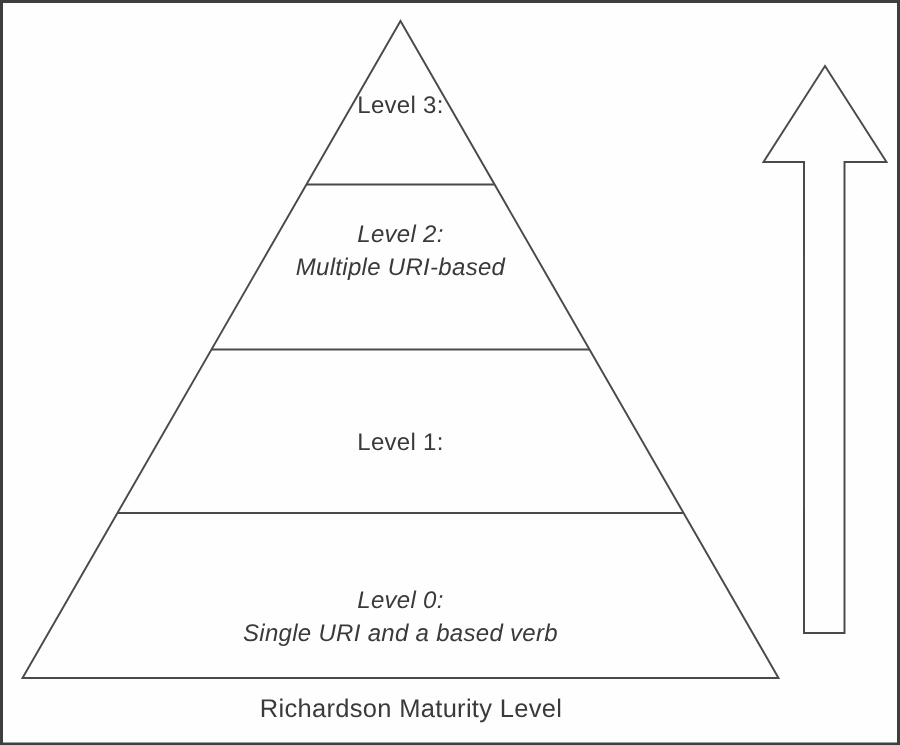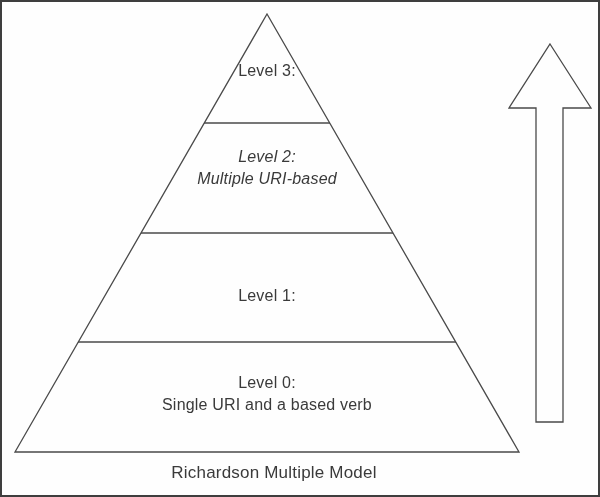--- a/index.html
+++ b/index.html
@@ -30,21 +30,21 @@
     text-align: center;
     font-size: 16px;
     line-height: 21.5px;
     color: #3a3a3a;
     letter-spacing: 0.2px;
   }
   .label span { display: block; }
   .lvl3 { top: 58px; }
   .lvl2 { top: 144px; font-style: italic; }
   .lvl1 { top: 256px; margin-top: 27px; }
-  .lvl0 { top: 370px; }
+  .lvl0 { top: 388px; font-style: italic; }
   .caption {
     position: absolute;
     left: 72px;
     top: 459px;
     width: 400px;
     text-align: center;
     font-size: 17px;
     line-height: 24px;
     color: #3a3a3a;
     letter-spacing: 0.2px;
@@ -77,15 +77,15 @@
 
   <div class="label lvl1">
     <span>Level 1:</span>
   </div>
 
   <div class="label lvl0">
     <span>Level 0:</span>
     <span>Single URI and a based verb</span>
   </div>
 
-  <div class="caption">Richardson Multiple Model</div>
+  <div class="caption">Richardson Maturity Level</div>
 
 </div>
 
 </body></html>

